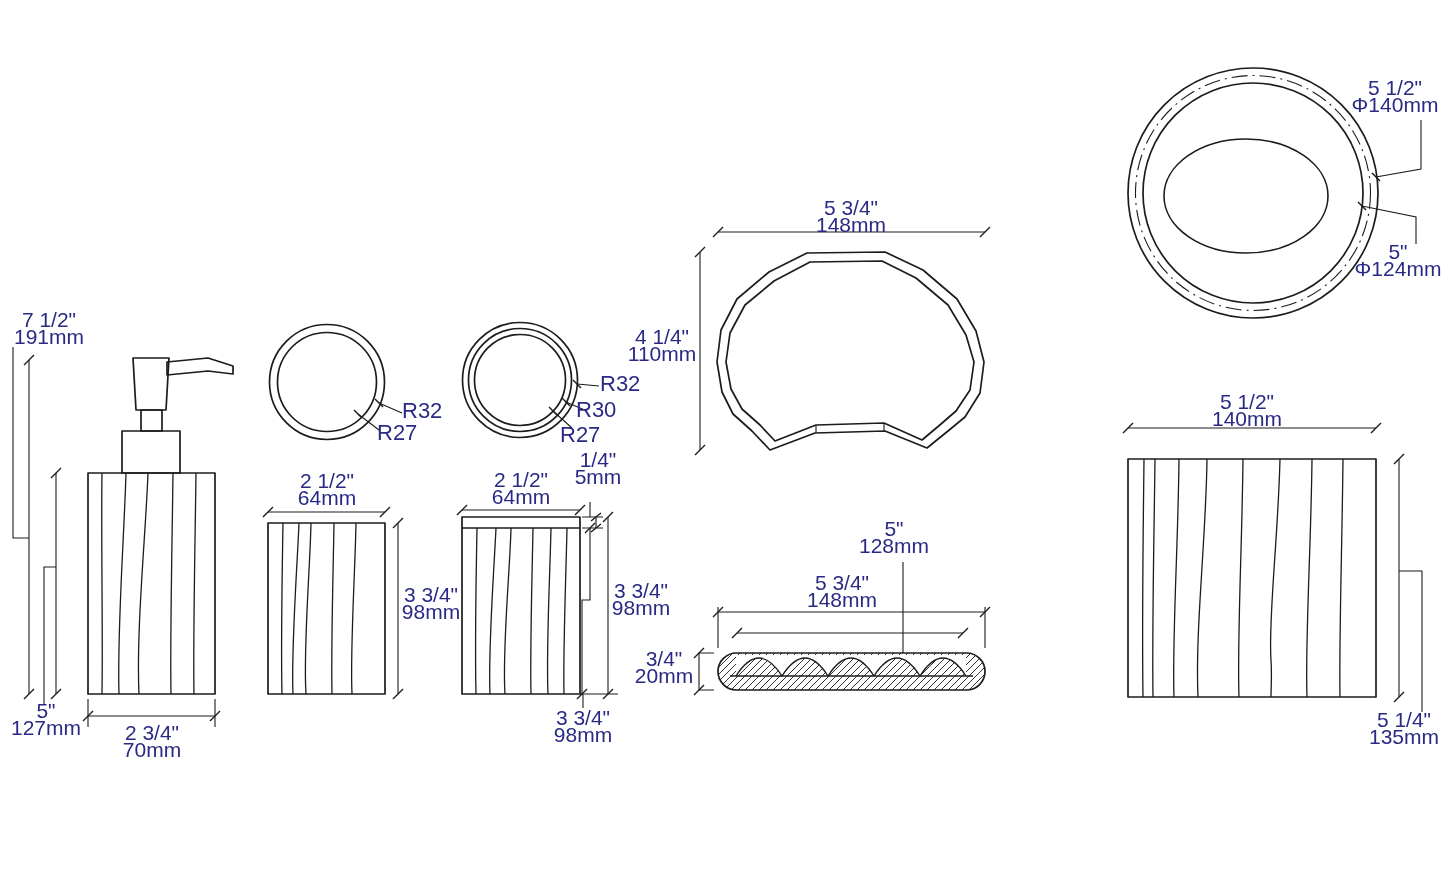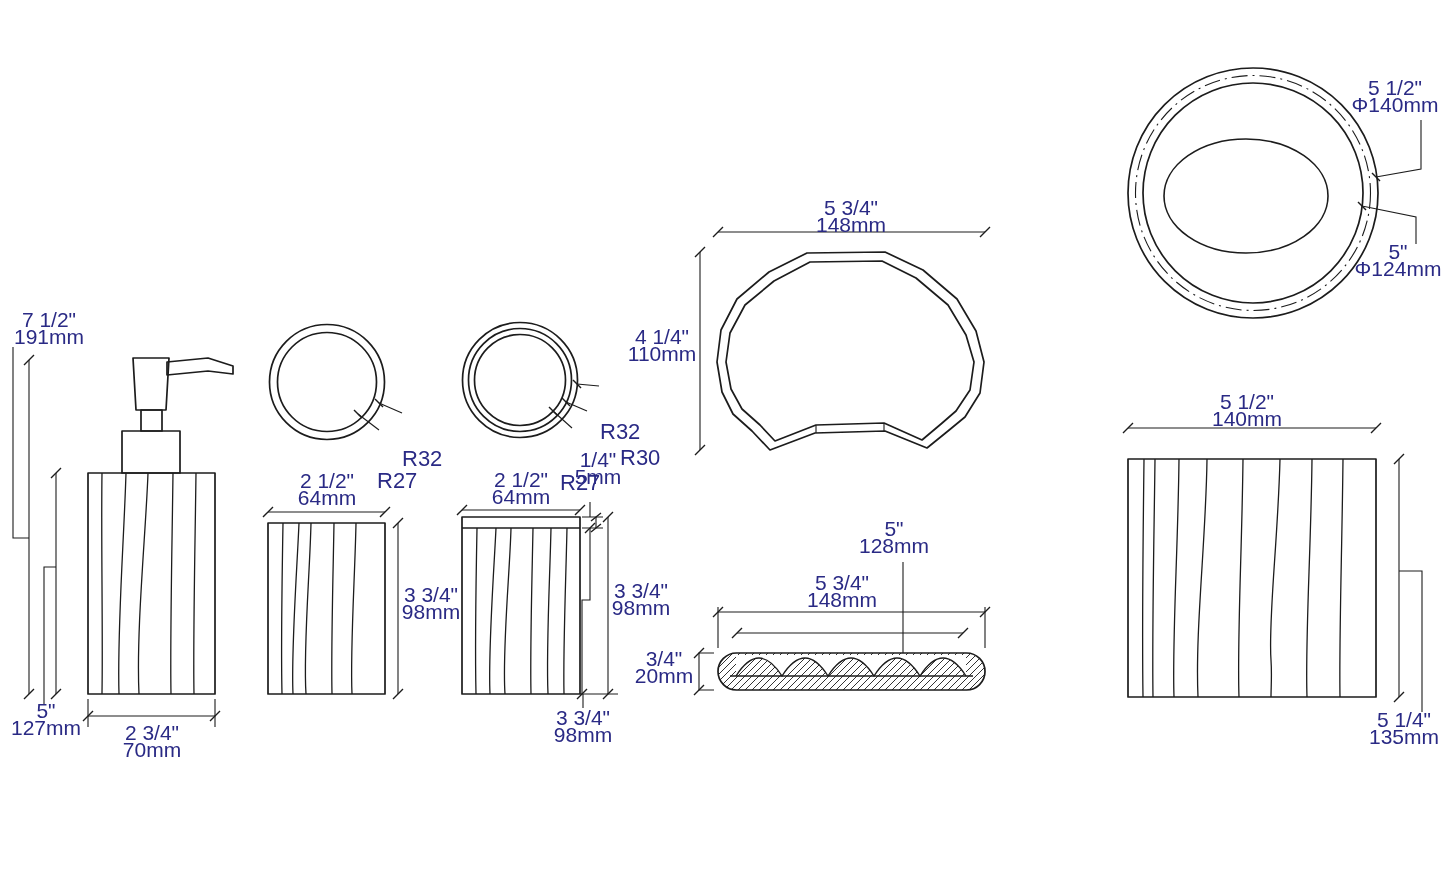--- a/index.html
+++ b/index.html
@@ -2,21 +2,21 @@
 <html><head>
 <meta charset="utf-8">
 <style>
   html,body{margin:0;padding:0;background:#ffffff;}
   #stage{position:relative;width:1445px;height:869px;background:#ffffff;overflow:hidden;
          font-family:"Liberation Sans", sans-serif;}
   svg{position:absolute;left:0;top:0;}
   .dim{position:absolute;color:#2a2a85;font-size:21px;line-height:17px;text-align:center;white-space:nowrap;}
   .dim span{display:block;}
   .c{transform:translateX(-50%);}
-  .rlab{position:absolute;color:#2a2a85;font-size:22px;line-height:20px;white-space:nowrap;margin-top:48px;}
+  .rlab{position:absolute;color:#2a2a85;font-size:22px;line-height:20px;white-space:nowrap;}
   .obj{stroke:#1c1c1c;stroke-width:1.7;fill:none;stroke-linejoin:round;}
   .grain{stroke:#1c1c1c;stroke-width:1.3;fill:none;}
   .dline{stroke:#1c1c1c;stroke-width:1.1;fill:none;}
   .tick{stroke:#1c1c1c;stroke-width:1.4;fill:none;}
   .thin{stroke:#1c1c1c;stroke-width:1.1;fill:none;}
 </style>
 </head>
 <body>
 
 <div id="stage">
@@ -200,21 +200,21 @@
   <span>64mm</span>
 </div>
 <div class="dim c" style="left:431px;top:586px">
   <span>3 3/4"</span>
   <span>98mm</span>
 </div>
 
 <div class="rlab" style="left:600px;top:374px">
   <span>R32</span>
 </div>
-<div class="rlab" style="left:620px;top:400px">
+<div class="rlab" style="left:576px;top:400px">
   <span>R30</span>
 </div>
 <div class="rlab" style="left:560px;top:425px">
   <span>R27</span>
 </div>
 <div class="dim c" style="left:521px;top:471px">
   <span>2 1/2"</span>
   <span>64mm</span>
 </div>
 <div class="dim c" style="left:598px;top:451px">

